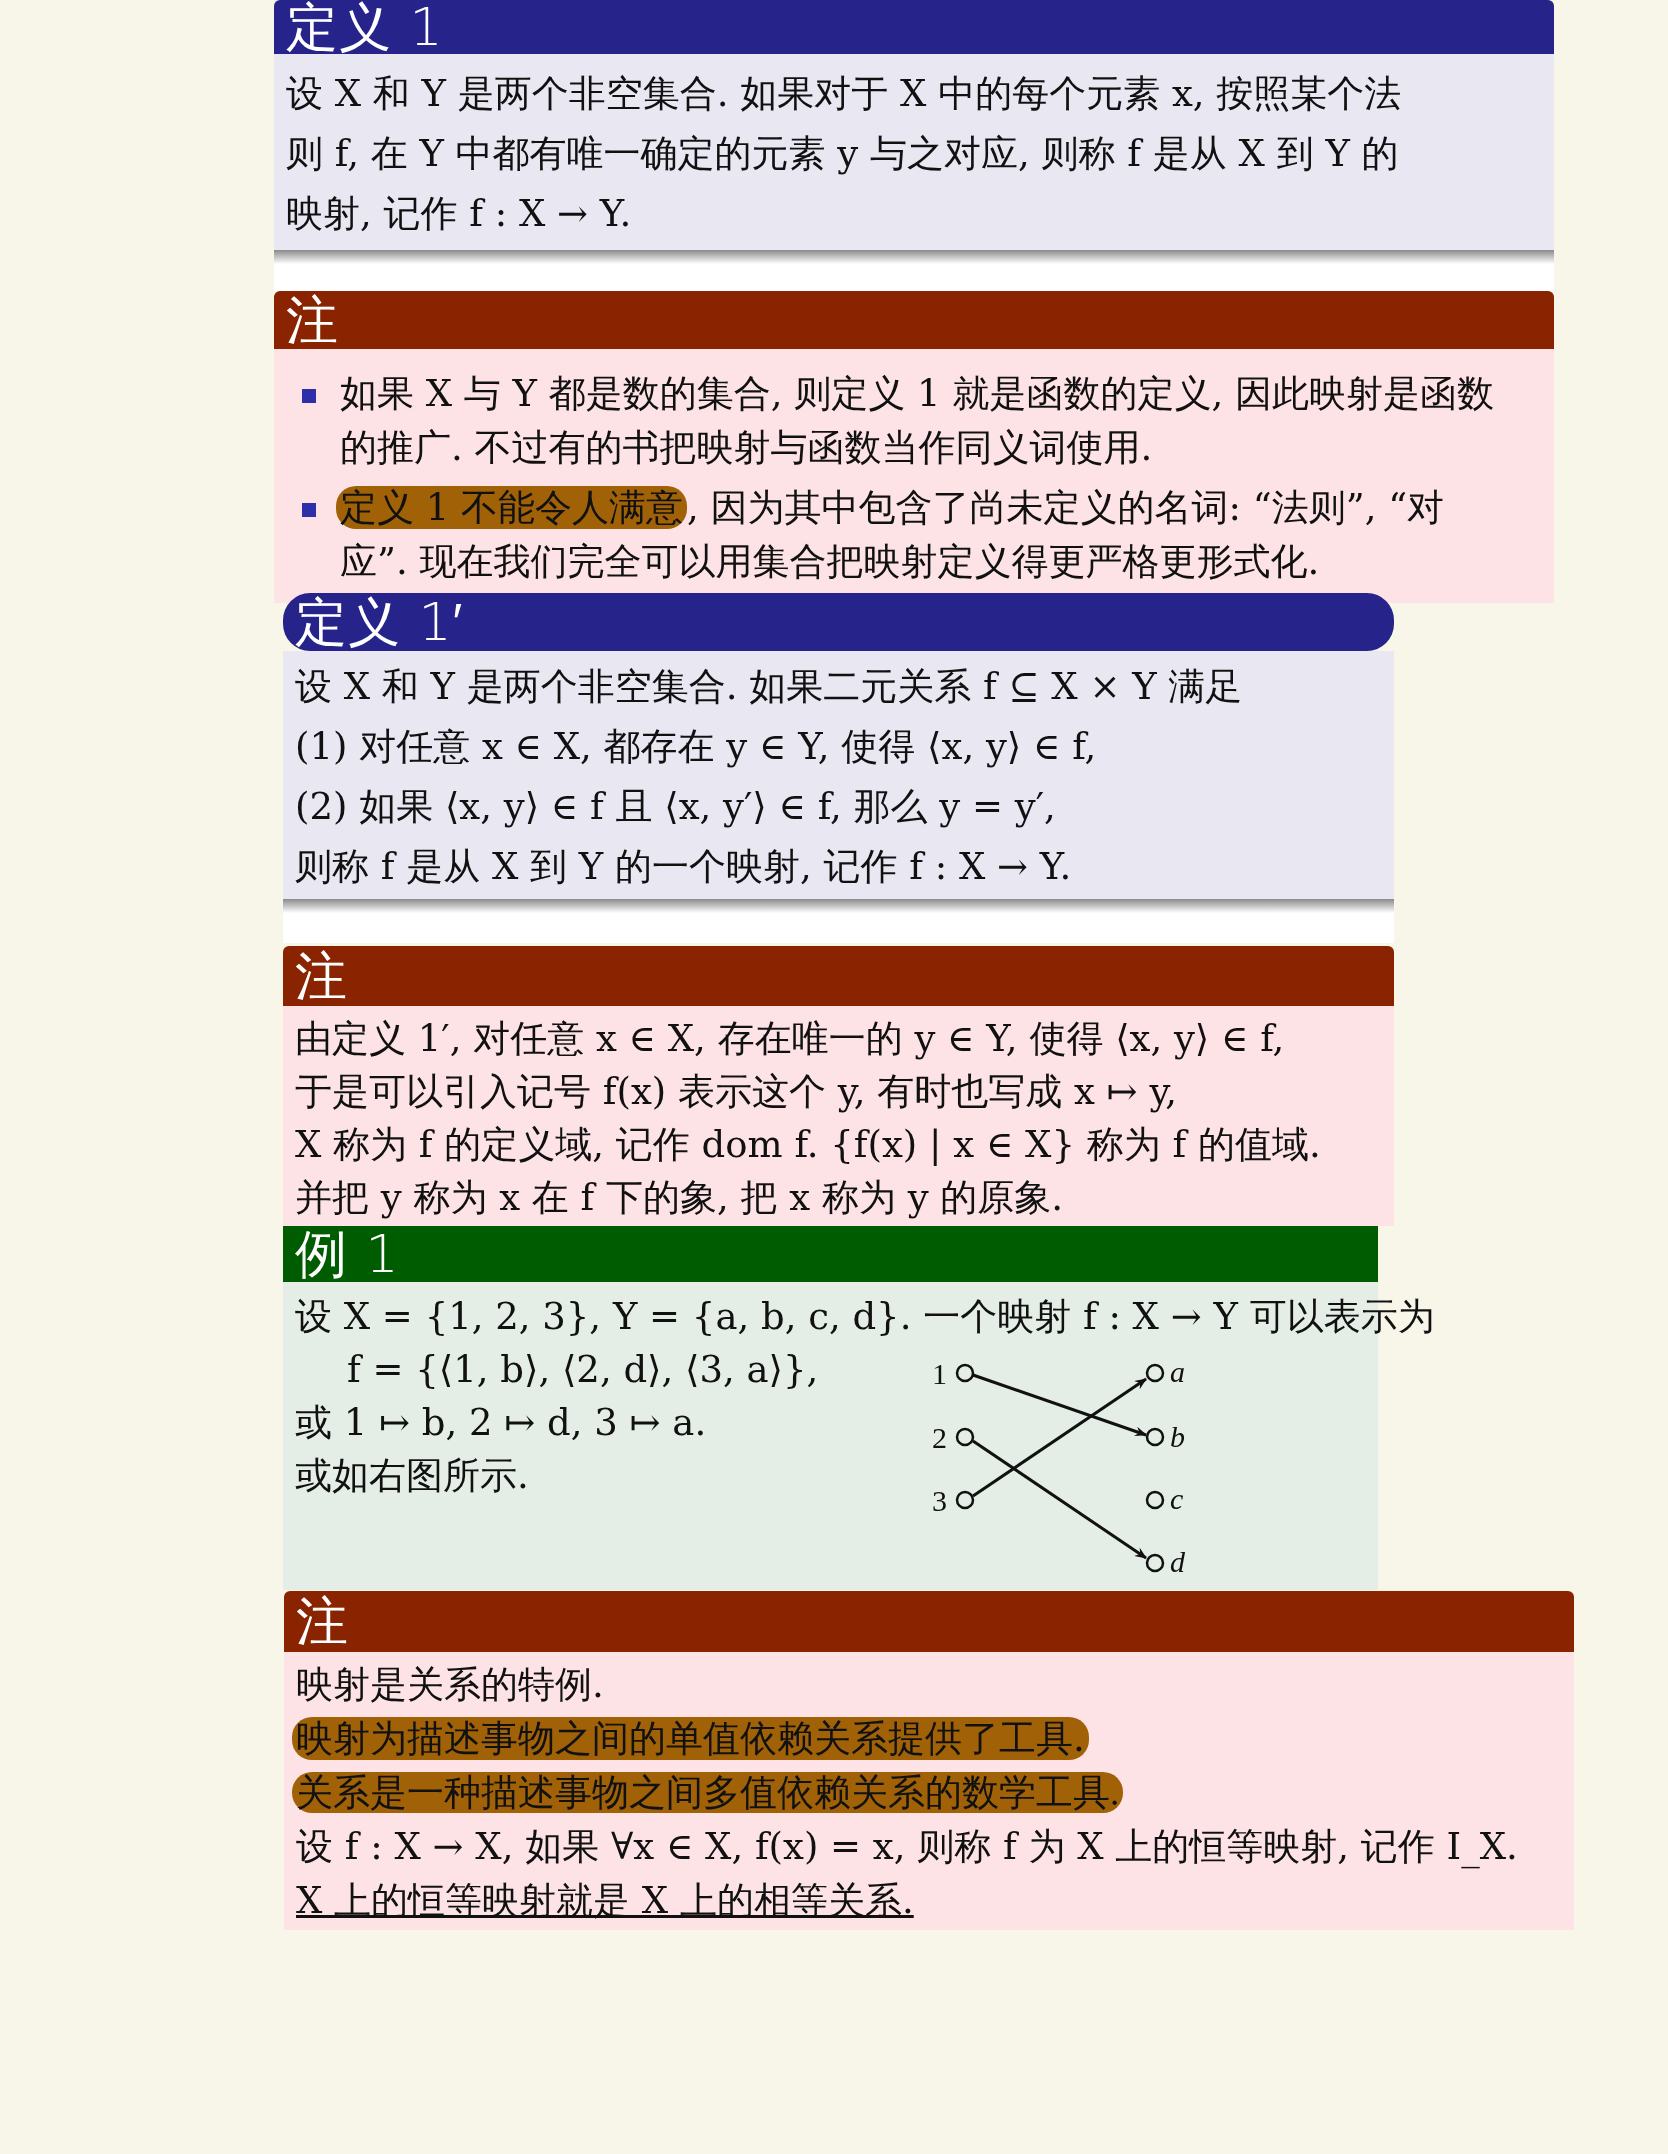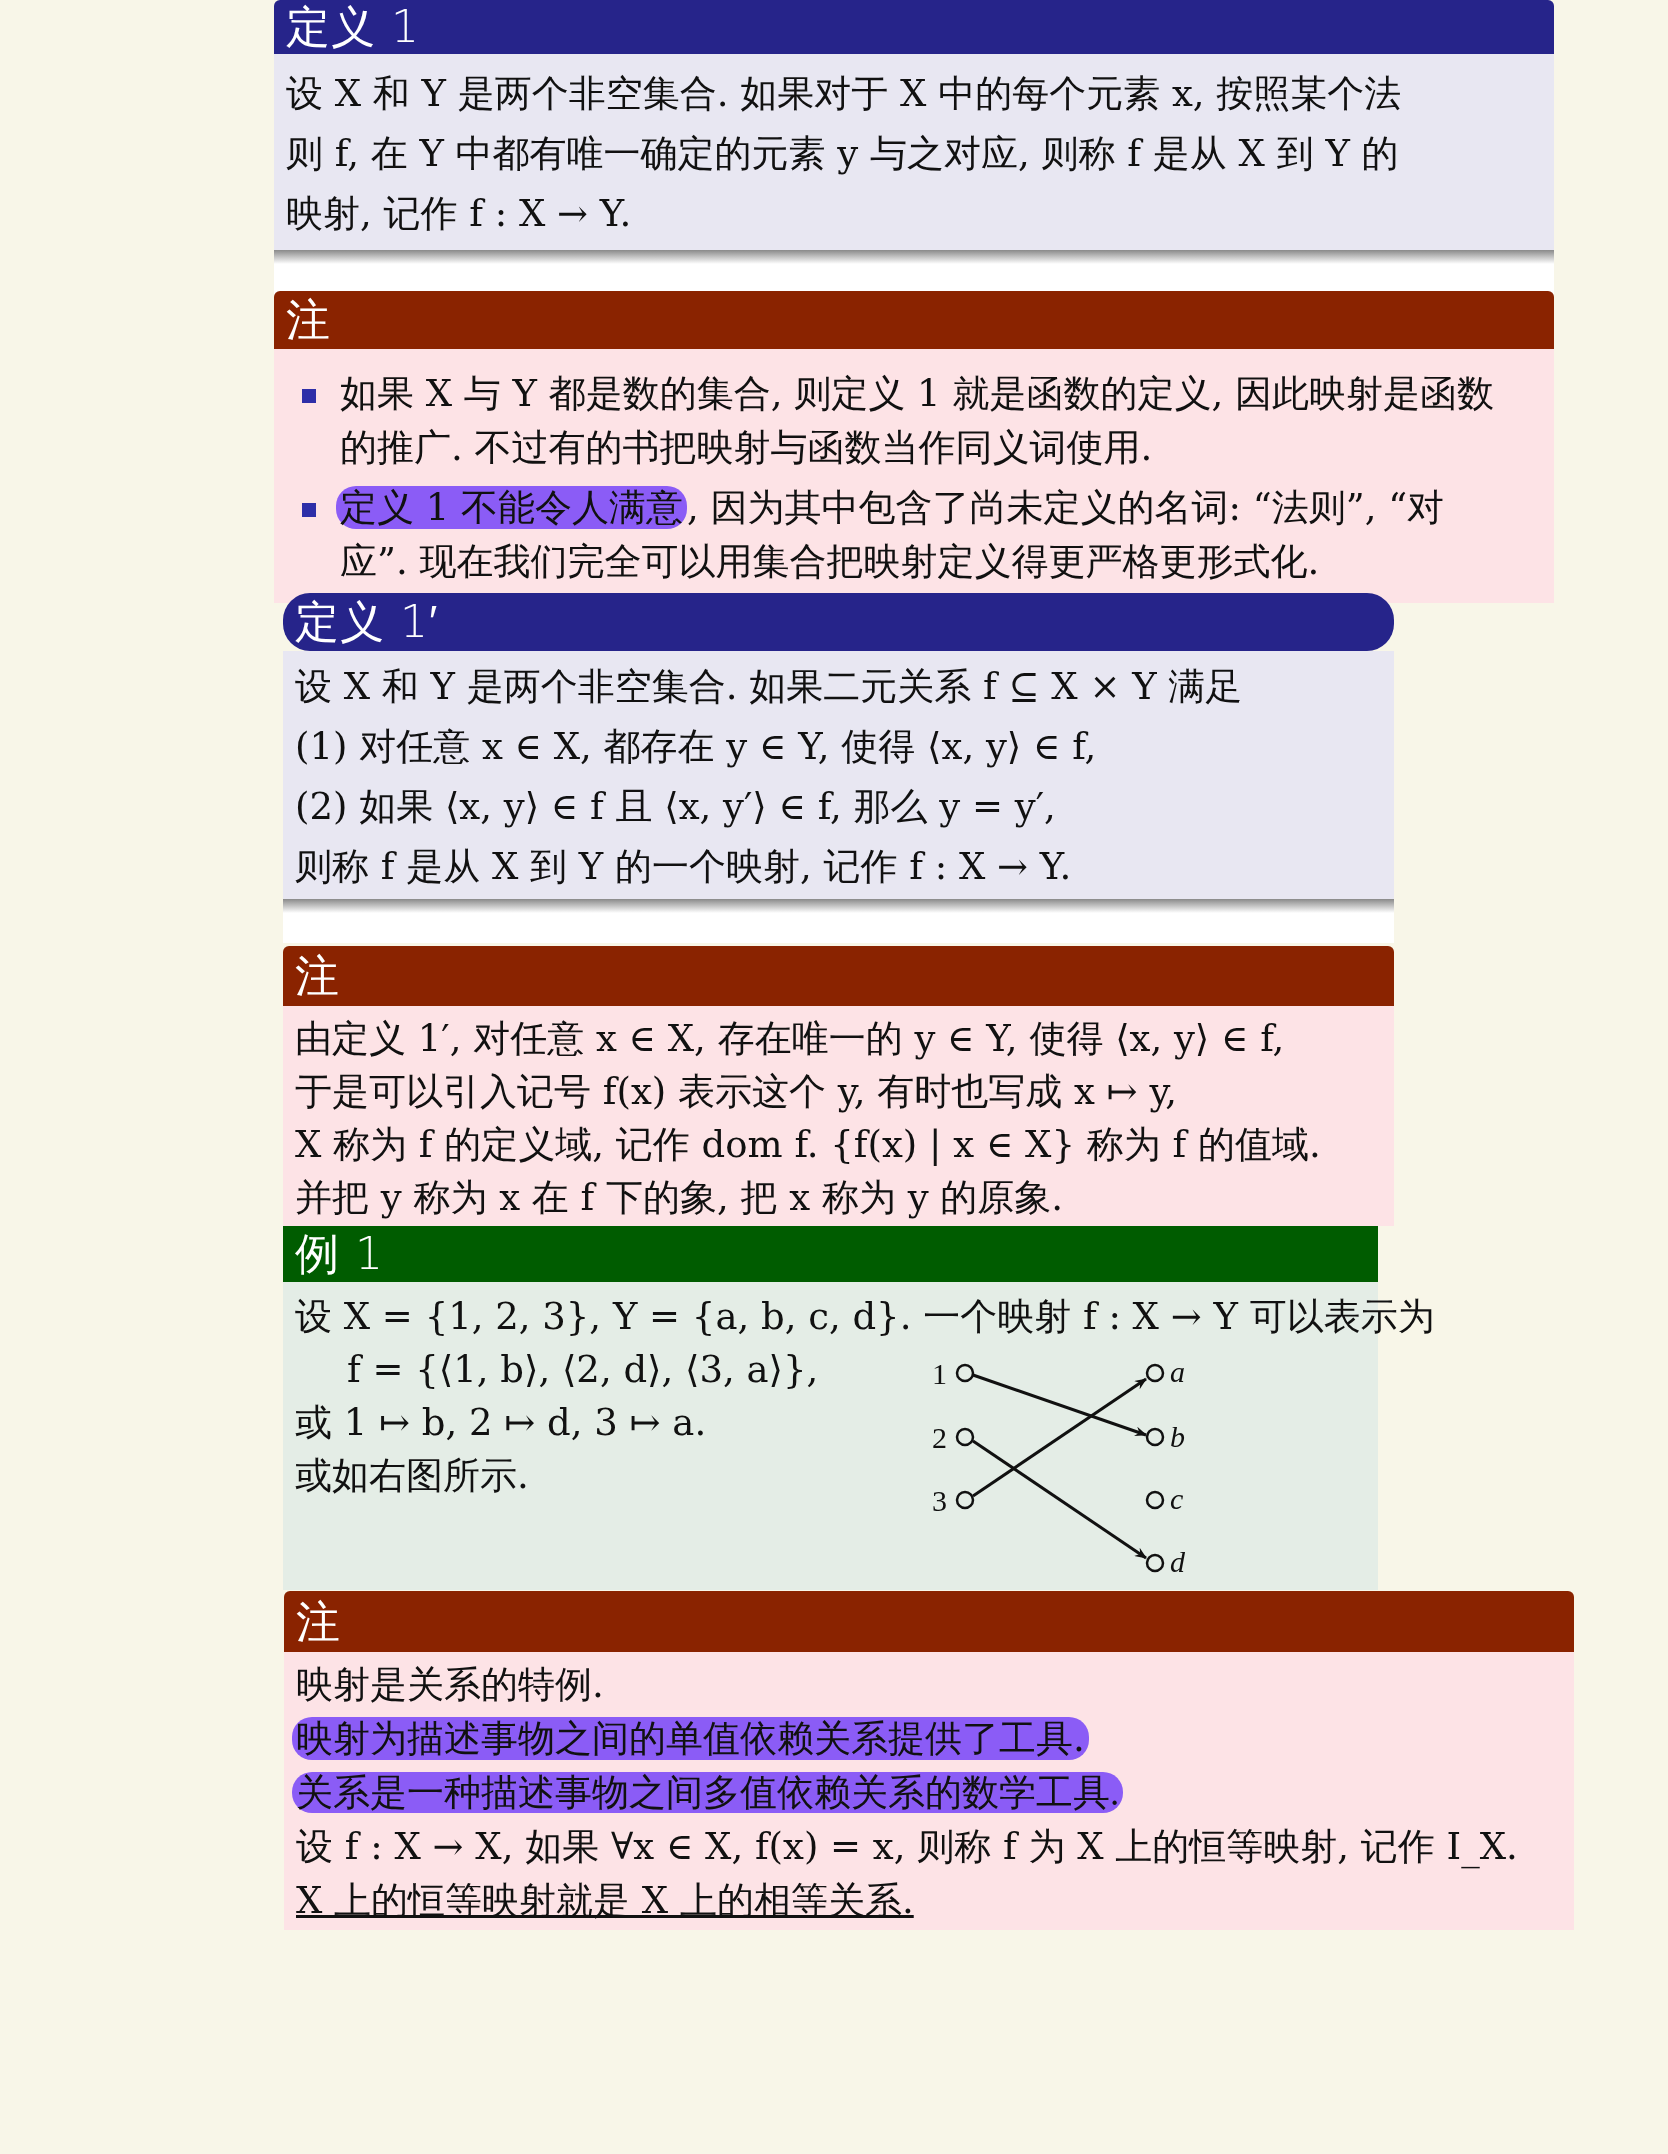--- a/index.html
+++ b/index.html
@@ -4,34 +4,34 @@
 <style>
   html, body { margin: 0; padding: 0; }
   body {
     width: 1668px; height: 2154px; background: #f8f6e8;
     position: relative; overflow: hidden;
     font-family: "DejaVu Serif", "Liberation Serif", serif;
     color: #111;
   }
   .block { position: absolute; }
   .hdr {
-    color: #fff; font-size: 44px; line-height: 54px; padding-left: 12px;
+    color: #fff; font-size: 52px; line-height: 54px; padding-left: 12px;
     font-family: "DejaVu Sans", "Liberation Sans", sans-serif;
     font-weight: 300; letter-spacing: 1px;
   }
   .body { font-size: 37px; line-height: 60px; padding: 6px 12px 8px 12px; }
   .def .hdr { background: #26248a; border-radius: 6px 6px 0 0; }
   .def .body { background: #e8e7f2; }
   .def .shadow { height: 14px; background: linear-gradient(#8a8a8a, #fff); }
   .def .gap { background: #fff; }
   .note .hdr { background: #8a2300; border-radius: 6px 6px 0 0; }
   .note .body { background: #fde3e6; }
   .ex .hdr { background: #005c00; }
   .ex .body { background: #e4ede6; }
-  .hl { background: #8b5cf6; border-radius: 20px; padding: 0 4px; margin-left: -4px; }
+  .hl { background: #a16207; border-radius: 20px; padding: 0 4px; margin-left: -4px; }
   ul.items { list-style: none; margin: 0; padding: 0 0 0 54px; }
   ul.items li { position: relative; line-height: 54px; margin: 6px 0 2px 0; }
   ul.items li .bullet {
     position: absolute; left: -38px; top: 22px; width: 14px; height: 14px; background: #2e2ea8;
   }
   .line { white-space: nowrap; }
   .diag { position: absolute; }
 </style>
 </head>
 <body>

